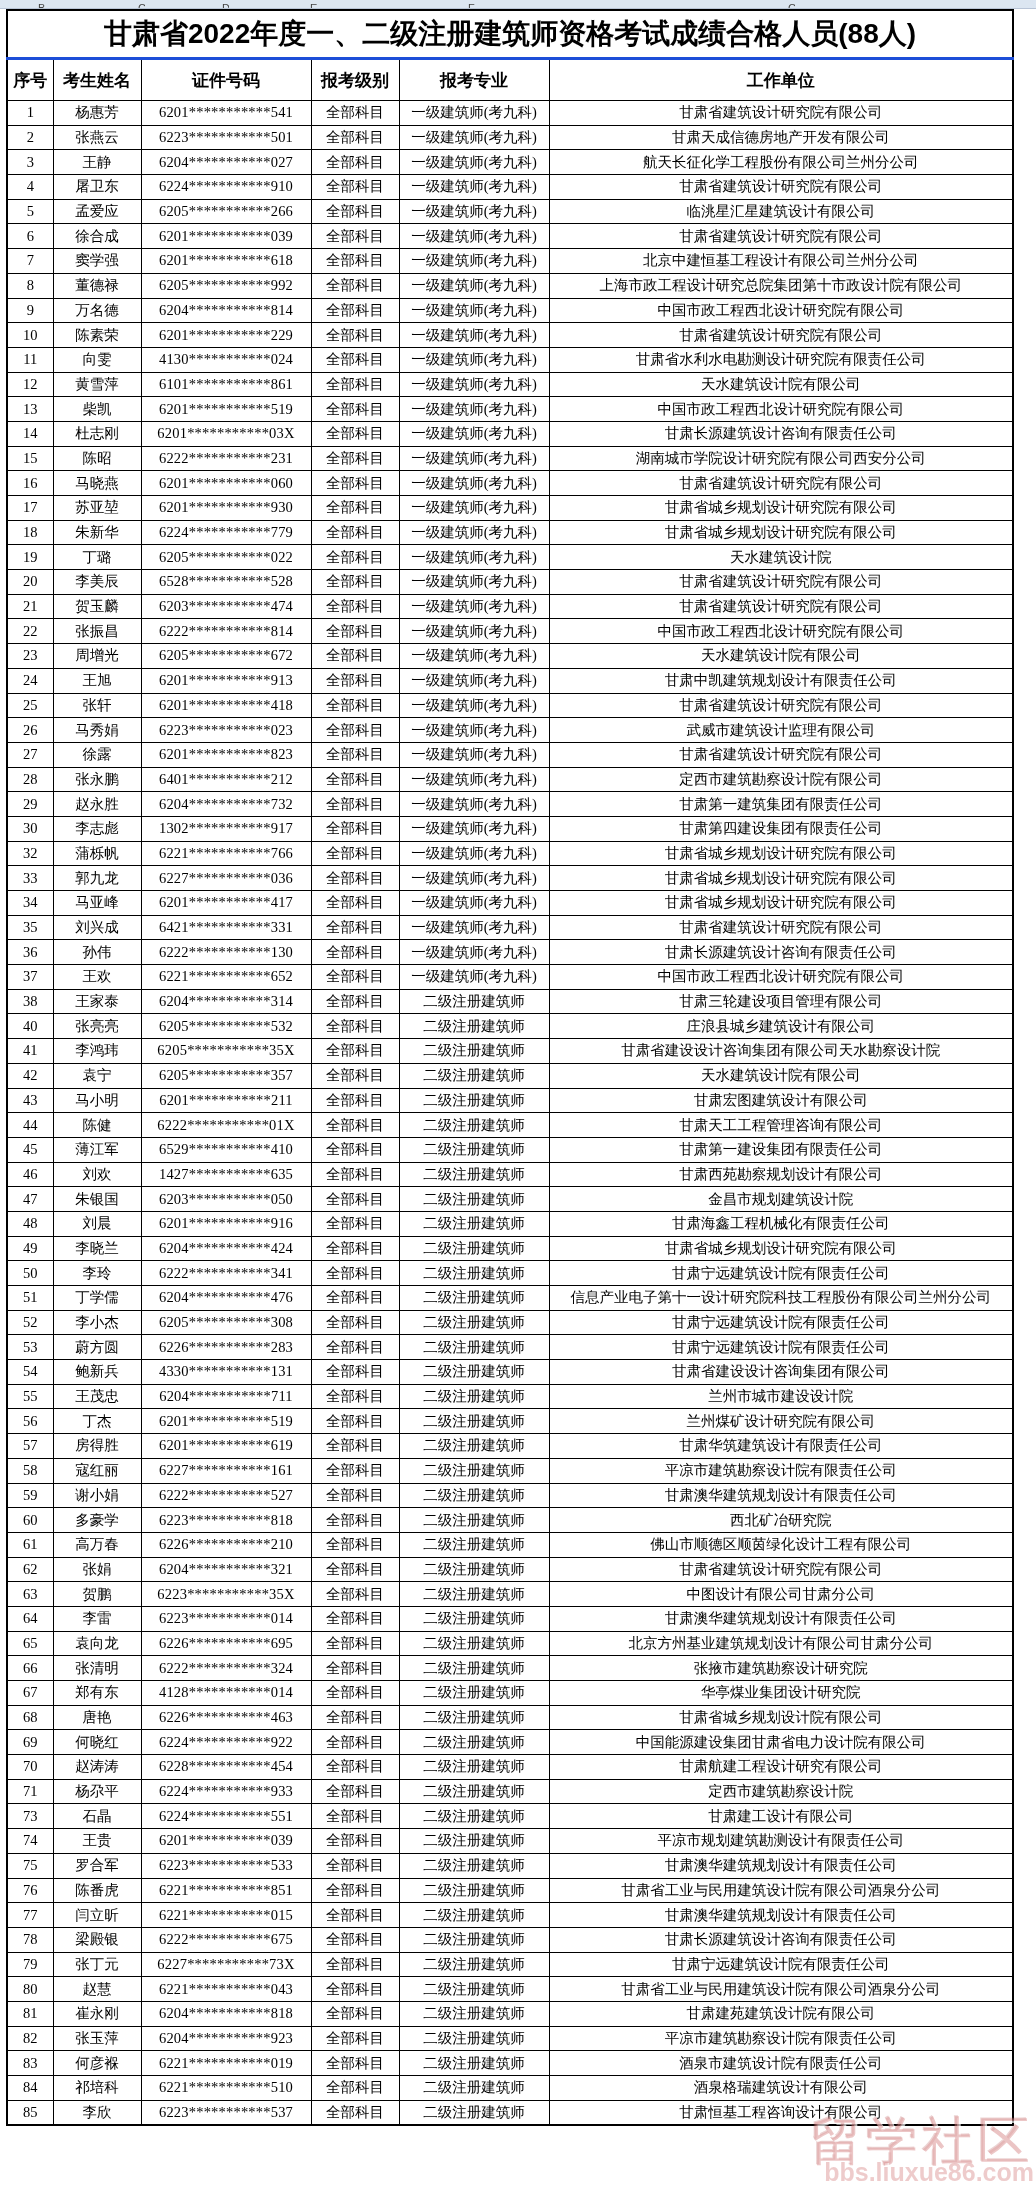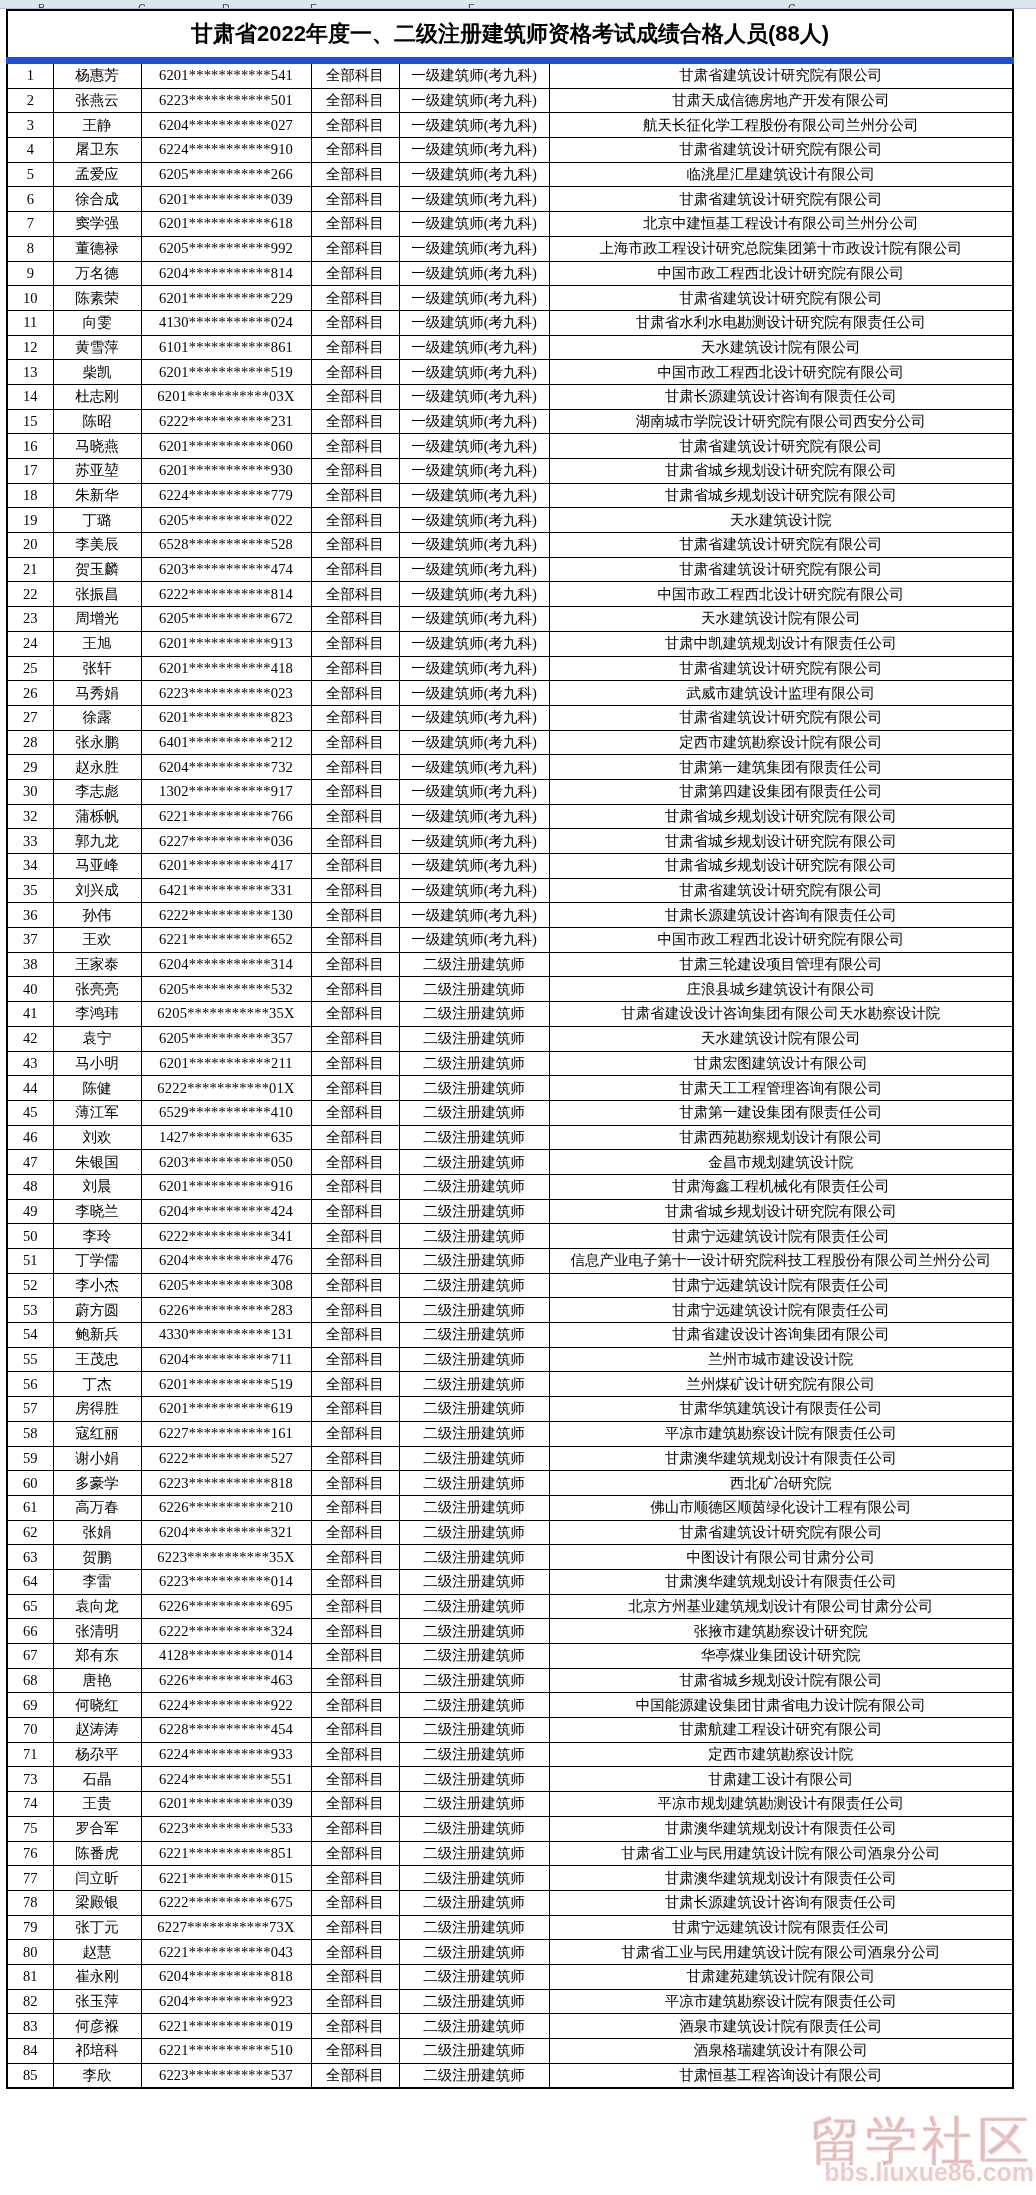--- a/index.html
+++ b/index.html
@@ -18,23 +18,23 @@
   .tbl-wrap{position:absolute;top:9px;left:6px;}
   table{
     border-collapse:collapse;table-layout:fixed;width:1006px;
     border:2px solid #000;
   }
   td,th{
     border:1px solid #000;padding:0 2px;text-align:center;vertical-align:middle;
     overflow:hidden;white-space:nowrap;
   }
   tr.title-row td{
-    height:46px;border-bottom:7px solid #1d4ed8;
+    height:46px;border-bottom:3px solid #1d4ed8;
     font-family:"Liberation Sans","DejaVu Sans",sans-serif;
-    font-weight:bold;font-size:22px;letter-spacing:0px;margin-left:40px;
+    font-weight:bold;font-size:28px;letter-spacing:0px;margin-left:40px;
   }
   tr.header-row td{
     height:40px;
     font-family:"Liberation Sans","DejaVu Sans",sans-serif;
     font-weight:bold;font-size:17px;
   }
   tr.data-row td{height:23.7px;font-size:14.5px;}
   td.c-no{font-family:"Liberation Serif",serif;font-size:14px;}
   td.c-id{font-family:"Liberation Serif",serif;font-size:15px;letter-spacing:0.2px;}
   .watermark{
@@ -72,20 +72,28 @@
         <col style="width:88px">
         <col style="width:170px">
       <col style="width:88px">
         <col style="width:150px">
         <col style="width:464px">
     </colgroup>
     <tbody>
       <tr class="title-row">
         <td colspan="6">甘肃省2022年度一、二级注册建筑师资格考试成绩合格人员(88人)</td>
       </tr>
+      <tr class="header-row" id="header-row">
+          <td>序号</td>
+          <td>考生姓名</td>
+          <td>证件号码</td>
+          <td>报考级别</td>
+          <td>报考专业</td>
+          <td>工作单位</td>
+        </tr>
     </tbody>
     <tbody id="rows">
         <tr class="data-row">
           <td class="c-no">1</td>
           <td class="c-name">杨惠芳</td>
           <td class="c-id">6201***********541</td>
           <td class="c-level">全部科目</td>
           <td class="c-major">一级建筑师(考九科)</td>
           <td class="c-org">甘肃省建筑设计研究院有限公司</td>
         </tr>

